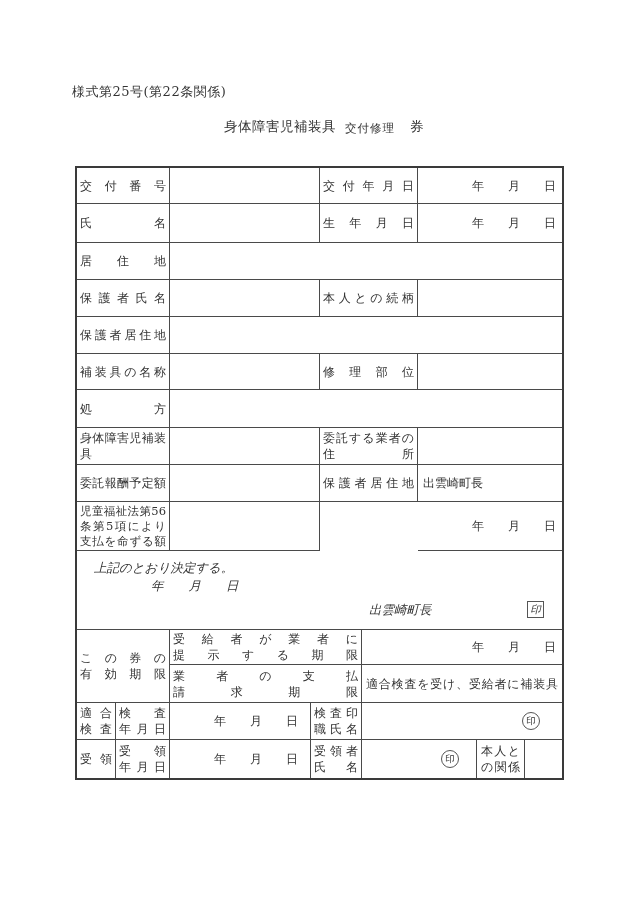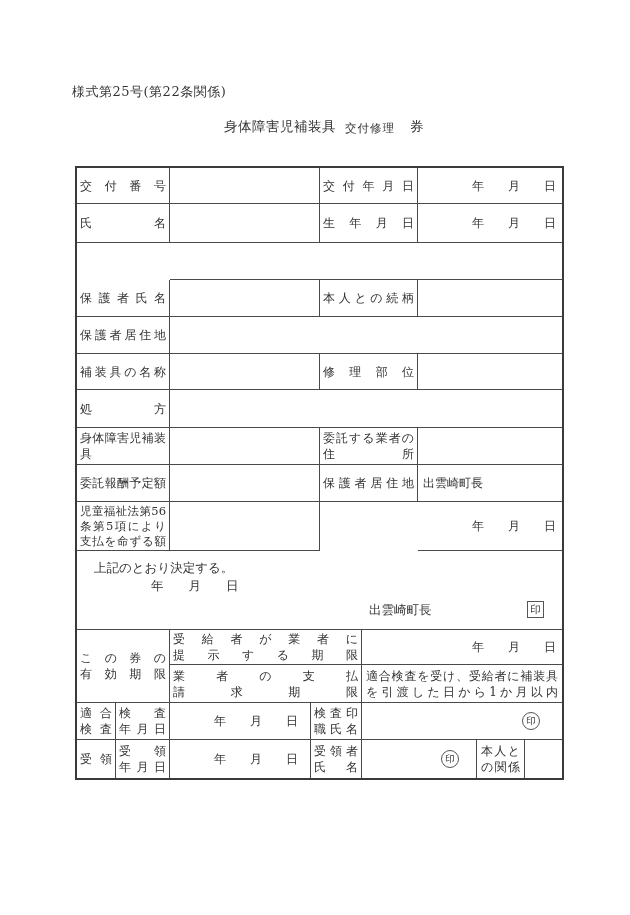--- a/index.html
+++ b/index.html
@@ -26,21 +26,21 @@
     padding:0 3px;overflow:hidden;box-sizing:border-box;
     font-size:12px;line-height:16px;
   }
   .nr{border-right:none;}
   .nb{border-bottom:none;}
   .j{display:block;width:100%;text-align:justify;text-align-last:justify;}
   .lft{display:block;width:100%;text-align:left;}
   .date{flex-direction:row;align-items:center;justify-content:flex-end;padding-right:6px;white-space:nowrap;}
   .law{font-size:11.5px;line-height:15px;}
   .val{padding-left:5px;}
-  .dec{position:relative;padding:0;font-size:12.5px;}
+  .dec{position:relative;padding:0;font-size:12.5px;font-style:italic;}
   .dec>span{position:absolute;white-space:nowrap;}
   .seal{width:16px;height:16px;border:1px solid #555;border-radius:50%;
     display:flex;align-items:center;justify-content:center;font-size:9.5px;flex:none;line-height:1;}
   .seal-sq{width:15px;height:15px;border:1px solid #555;
     display:flex;align-items:center;justify-content:center;font-size:10.5px;line-height:1;}
   .stampA{flex-direction:row;align-items:center;justify-content:flex-end;padding-right:22px;}
   .stampB{flex-direction:row;align-items:center;justify-content:flex-end;padding-right:17px;}
 </style>
 </head>
 <body>
@@ -75,20 +75,23 @@
         <span class="j">氏名</span>
       </div>
     <div class="c" style="grid-area:2/3/3/5"></div>
     <div class="c" style="grid-area:2/5/3/7">
         <span class="j">生年月日</span>
       </div>
     <div class="c date nr" style="grid-area:2/7/3/10">
         <span>年　　月　　日</span>
       </div>
 
+    <div class="c" style="grid-area:3/1/4/3">
+        <span class="j">居住地</span>
+      </div>
     <div class="c nr" style="grid-area:3/3/4/10"></div>
 
     <div class="c" style="grid-area:4/1/5/3">
         <span class="j">保護者氏名</span>
       </div>
     <div class="c" style="grid-area:4/3/5/5"></div>
     <div class="c" style="grid-area:4/5/5/7">
         <span class="j">本人との続柄</span>
       </div>
     <div class="c nr" style="grid-area:4/7/5/10"></div>
@@ -162,21 +165,20 @@
     </div>
     <div class="c date nr" style="grid-area:12/6/13/10">
         <span>年　　月　　日</span>
       </div>
     <div class="c" style="grid-area:13/3/14/6">
       <span class="j">業者の支払</span>
       <span class="j">請求期限</span>
     </div>
     <div class="c nr" style="grid-area:13/6/14/10;padding:0 4px;">
       <span class="j">適合検査を受け、受給者に補装具</span>
-      <span class="j">を引渡した日から1か月以内</span>
     </div>
 
     <div class="c" style="grid-area:14/1/15/2">
       <span class="j">適合</span>
       <span class="j">検査</span>
     </div>
     <div class="c" style="grid-area:14/2/15/3">
       <span class="j">検査</span>
       <span class="j">年月日</span>
     </div>

